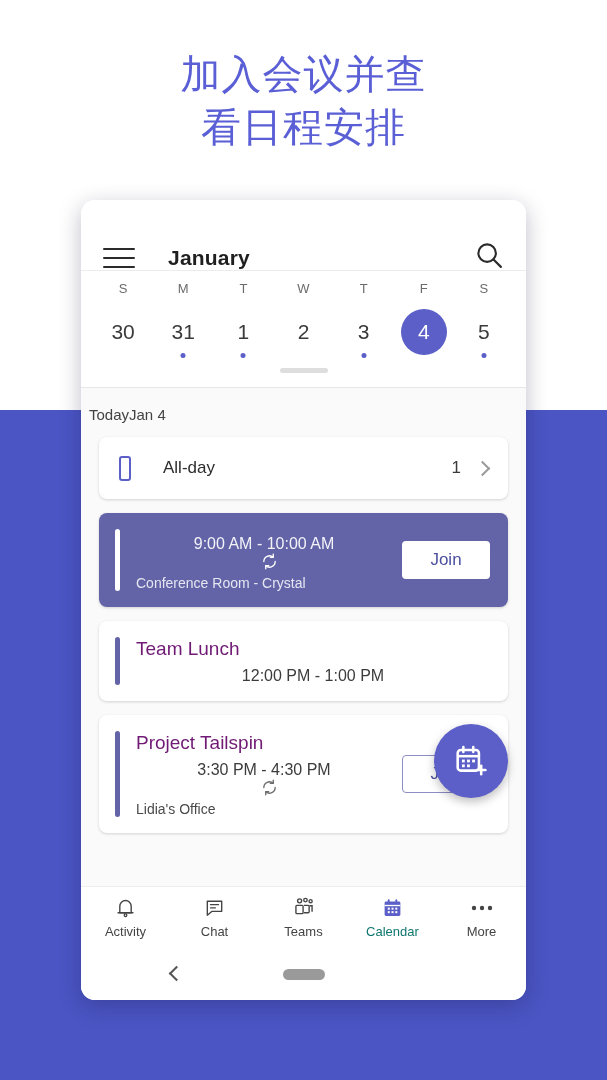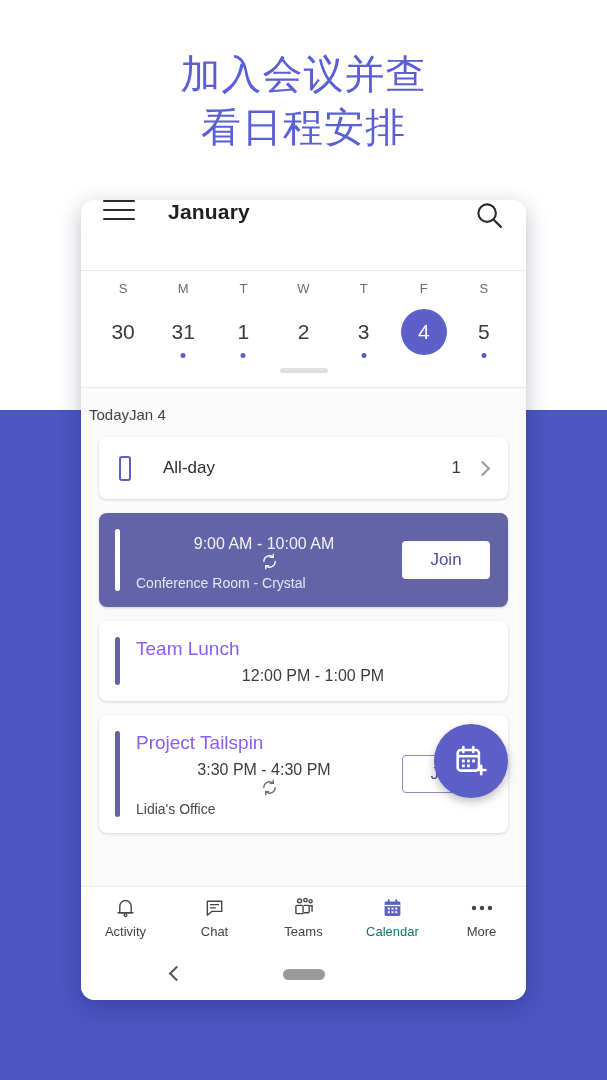--- a/index.html
+++ b/index.html
@@ -39,21 +39,21 @@
     background: #ffffff;
     border-radius: 14px;
     box-shadow: 0 6px 22px rgba(20,20,60,0.28);
     overflow: hidden;
     display: flex; flex-direction: column;
   }
 
   
   .appbar {
     height: 70px; flex: 0 0 70px;
-    display: flex; align-items: flex-start;
+    display: flex; align-items: flex-end;
     padding: 0 22px 0 22px;
     background: #ffffff;
   }
   .hamburger {
     width: 32px; height: 22px; position: relative; cursor: pointer;
     flex: 0 0 auto;
   }
   .hamburger i {
     position: absolute; left: 0; width: 32px; height: 2.4px;
     background: #2b2b2b; border-radius: 1px;
@@ -133,21 +133,21 @@
   .allday-label { margin-left: 32px; font-size: 17px; color: #2d2d2d; }
   .allday-spacer { flex: 1 1 auto; }
   .allday-count { font-size: 17px; color: #3a3a3a; margin-right: 16px; }
   .chev { width: 11px; height: 11px; border-right: 2px solid #9a9a9a;
           border-top: 2px solid #9a9a9a; transform: rotate(45deg); }
 
   
   .event-card { padding: 16px 18px 16px 16px; display: flex; align-items: flex-start; }
   .ev-bar { width: 5px; border-radius: 3px; background: #6264a7; flex: 0 0 5px; align-self: stretch; }
   .ev-body { flex: 1 1 auto; margin-left: 16px; }
-  .ev-title { font-size: 19px; color: #8b5cf6; line-height: 24px; }
+  .ev-title { font-size: 19px; color: #701a75; line-height: 24px; }
   .ev-time  { font-size: 16px; color: #3c3c3c; margin-top: 6px;
               display: flex; align-items: center; flex-direction: column; }
   .ev-loc   { font-size: 14px; color: #4a4a4a; margin-top: 5px; }
   .recur { margin-left: 10px; width: 17px; height: 17px; flex: 0 0 17px; }
 
   .event-card.highlight {
     background: #6264a7; border-radius: 8px;
   }
   .event-card.highlight .ev-bar { background: #ffffff; }
   .event-card.highlight .ev-title { color: #fff; font-weight: 700; }

